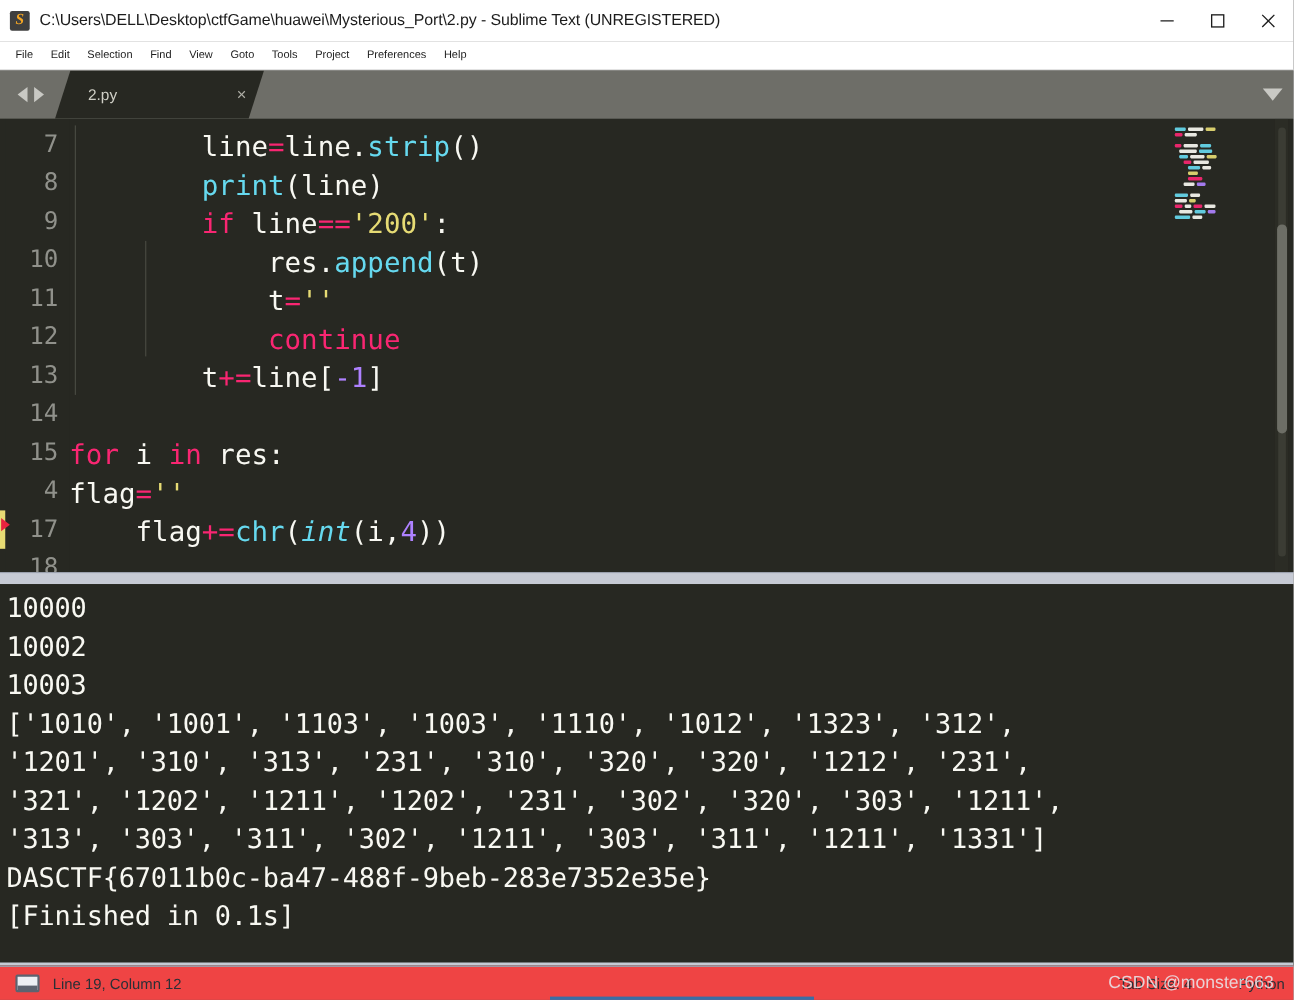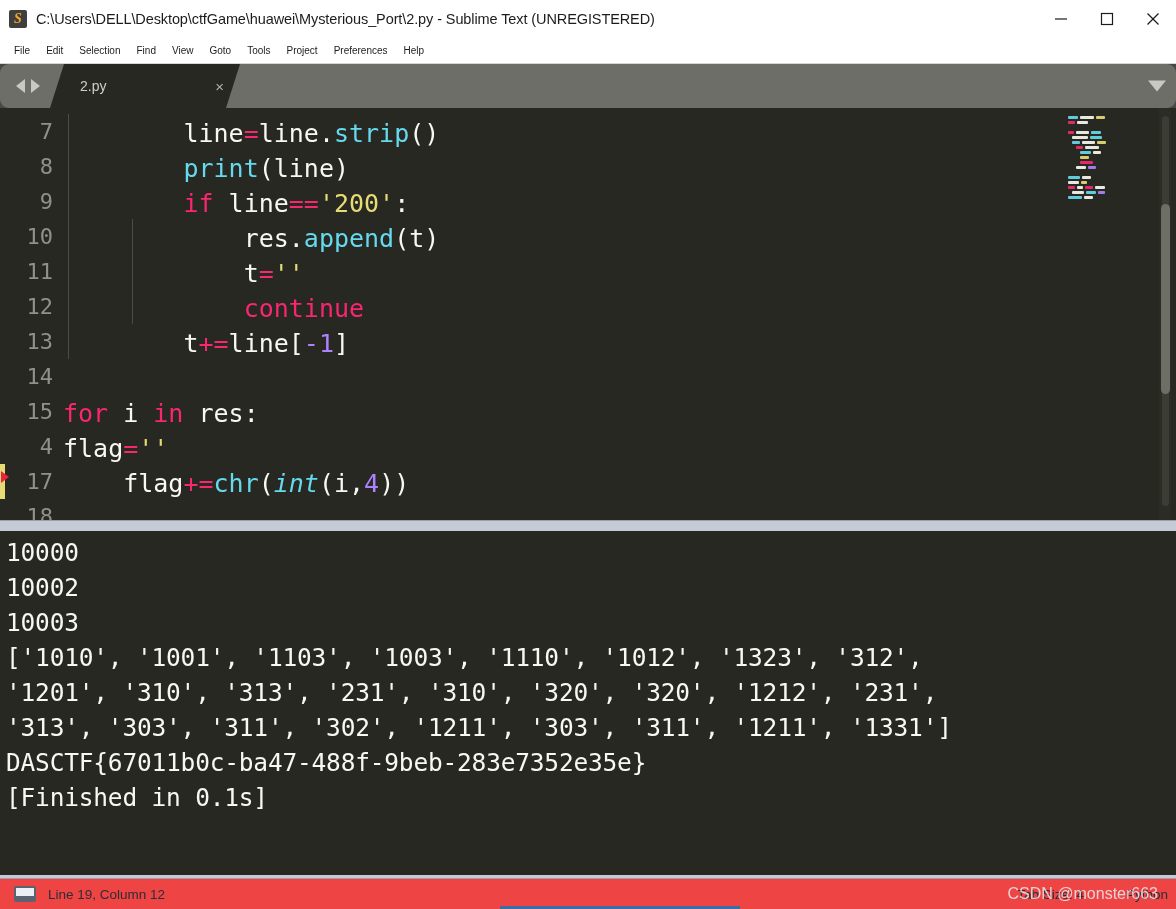--- a/index.html
+++ b/index.html
@@ -80,21 +80,20 @@
     white-space: nowrap;
   }
 
   
   .tabbar {
     height: 44px;
     background: #6e6e68;
     display: flex; align-items: flex-end;
     position: relative;
     flex: 0 0 44px;
-    border-radius: 9px;
   }
   .tab-arrows {
     width: 56px; height: 44px;
     display: flex; align-items: center; justify-content: center;
     gap: 6px;
   }
   .tri-left, .tri-right {
     width: 0; height: 0;
     border-top: 7px solid transparent;
     border-bottom: 7px solid transparent;
@@ -485,20 +484,21 @@
   </div>
 
   <div class="panel-divider"></div>
 
   <div class="output">
     <div class="oline">10000</div>
     <div class="oline">10002</div>
     <div class="oline">10003</div>
     <div class="oline">['1010', '1001', '1103', '1003', '1110', '1012', '1323', '312',</div>
     <div class="oline">'1201', '310', '313', '231', '310', '320', '320', '1212', '231',</div>
+    <div class="oline">'321', '1202', '1211', '1202', '231', '302', '320', '303', '1211',</div>
     <div class="oline">'313', '303', '311', '302', '1211', '303', '311', '1211', '1331']</div>
     <div class="oline">DASCTF{67011b0c-ba47-488f-9beb-283e7352e35e}</div>
     <div class="oline">[Finished in 0.1s]</div>
     <div class="output-bottom-rule"></div>
   </div>
 
   <div class="statusbar">
     <div class="status-icon"></div>
     <div class="status-left">Line 19, Column 12</div>
     <div class="status-right">

